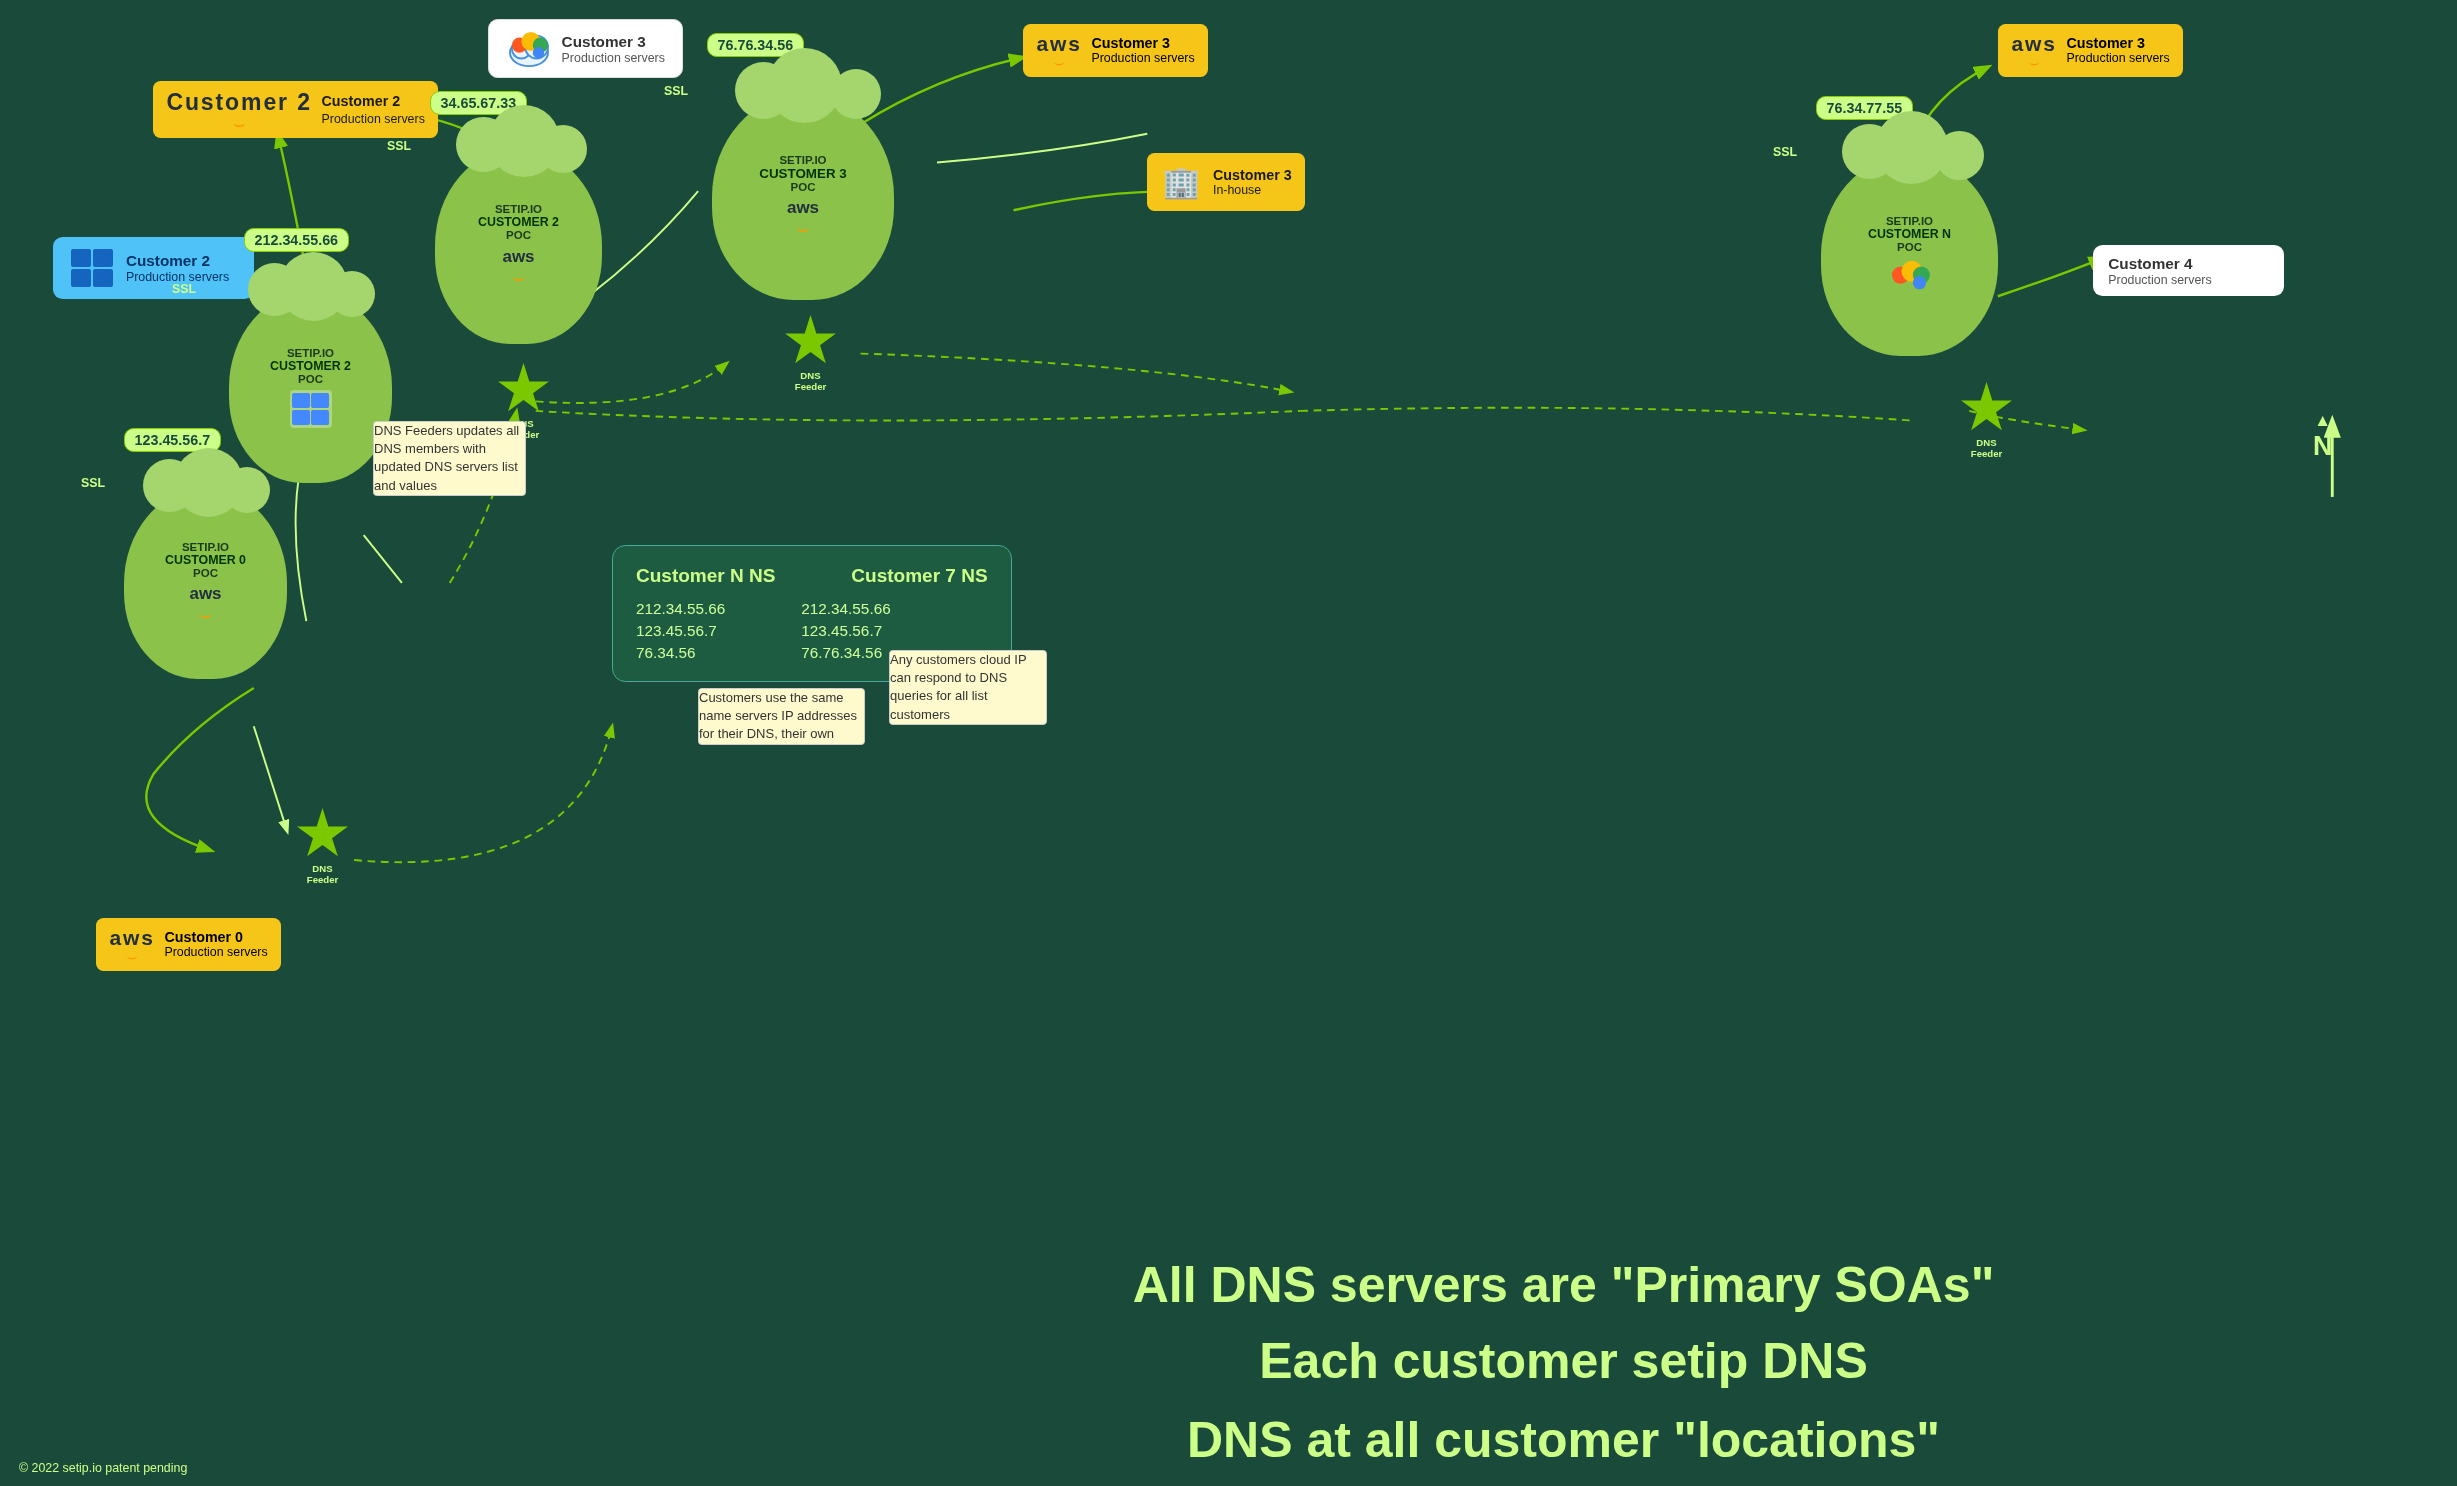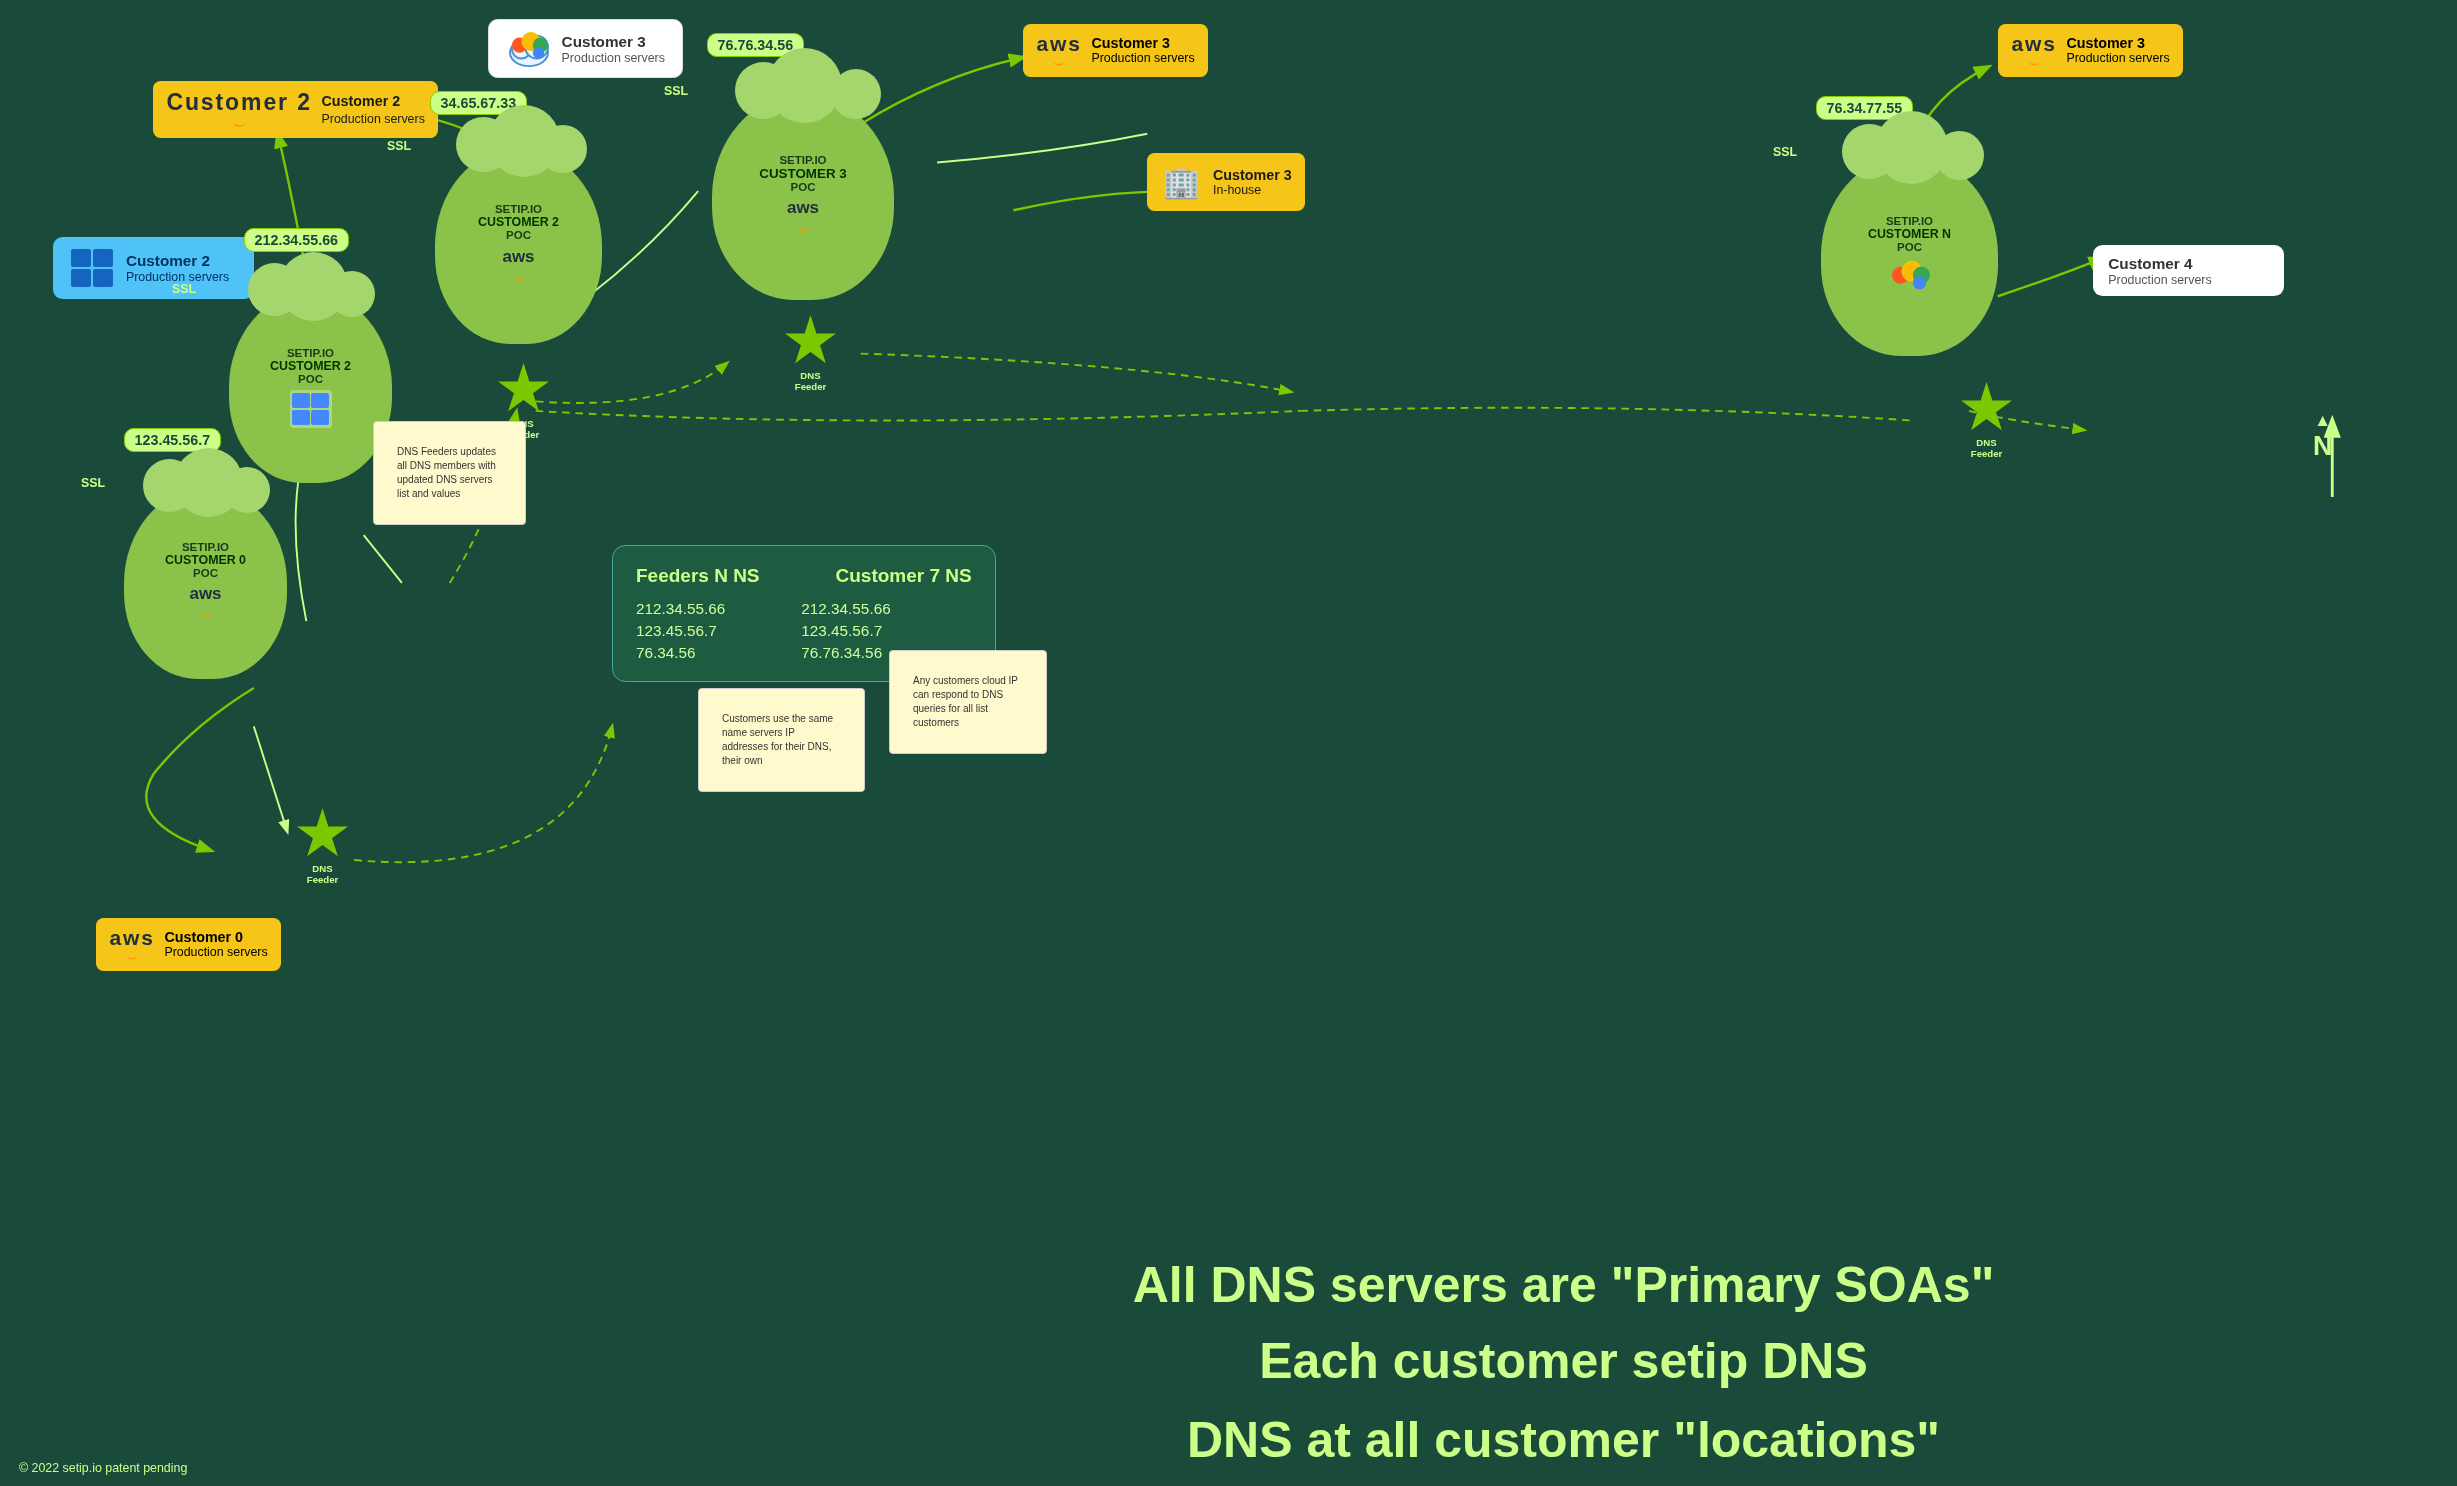--- a/index.html
+++ b/index.html
@@ -125,22 +125,22 @@
       align-items: center;
       justify-content: center;
     }
 
     
     .note-box {
       position: absolute;
       background: #fffacd;
       border: 1px solid #ccc;
       border-radius: 3.8px;
-      padding: 23px;
-      font-size: 10px;
+      padding: 0;
+      font-size: 13px;
       color: #333;
       line-height: 1.4;
     }
 
     
     .data-table {
       position: absolute;
       background: #1e5c42;
       border: 1.9px solid #4a9;
       border-radius: 13.4px;
@@ -465,21 +465,21 @@
 
 <div class="customer-box-white" style="left:2093px; top:220px; min-width:191px;">
   <div>
     <div style="font-weight:bold;font-size:15.3px;color:#333;">Customer 4</div>
     <div style="font-size:12.4px;color:#555;">Production servers</div>
   </div>
 </div>
 
 <div class="data-table" style="left:612px; top:545px;">
   <div class="table-headers">
-    <div class="table-header">Feeders N NS</div>
+    <div class="table-header">Customer N NS</div>
     <div class="table-header">Customer 7 NS</div>
   </div>
   <div class="table-row-data">
     <div class="table-col">
       <div class="table-cell">212.34.55.66</div>
       <div class="table-cell">123.45.56.7</div>
       <div class="table-cell">76.34.56</div>
     </div>
     <div class="table-col">
       <div class="table-cell">212.34.55.66</div>

